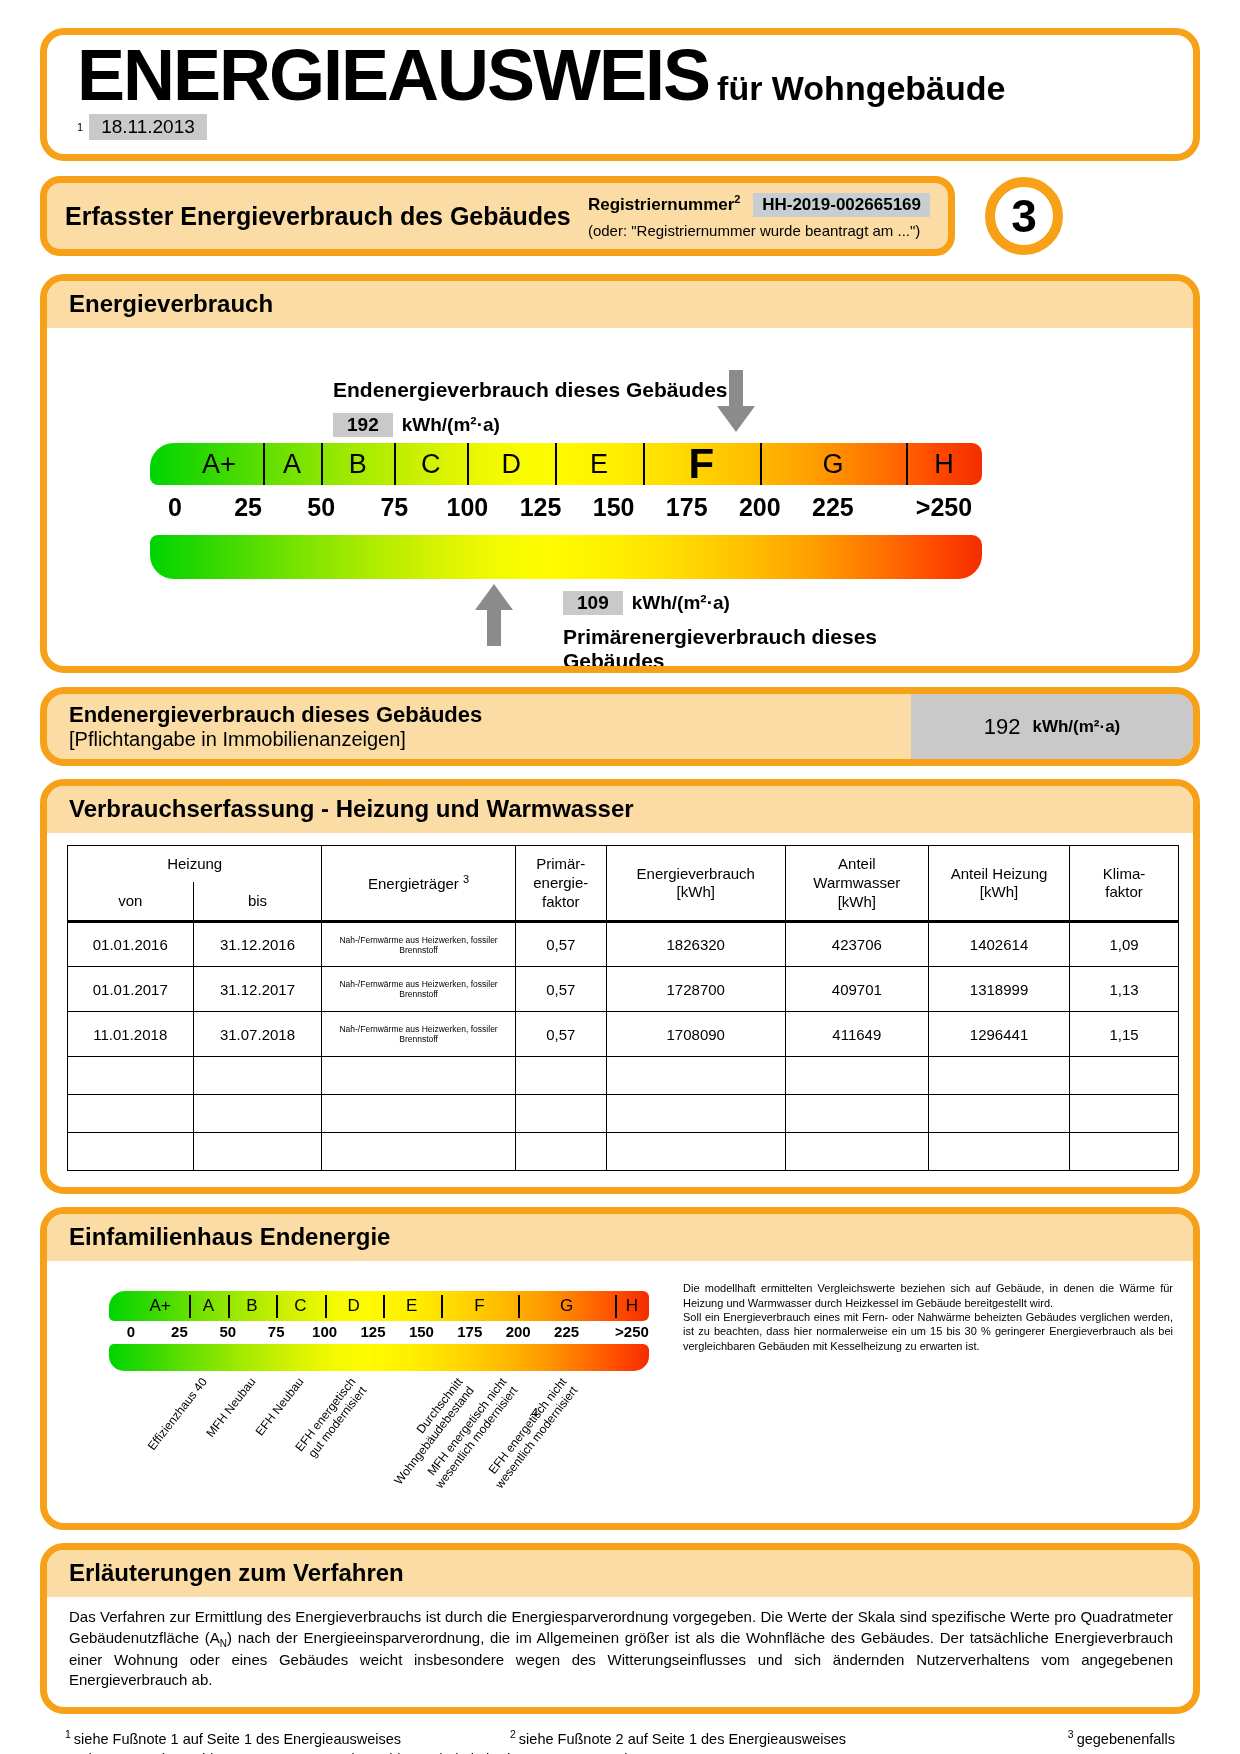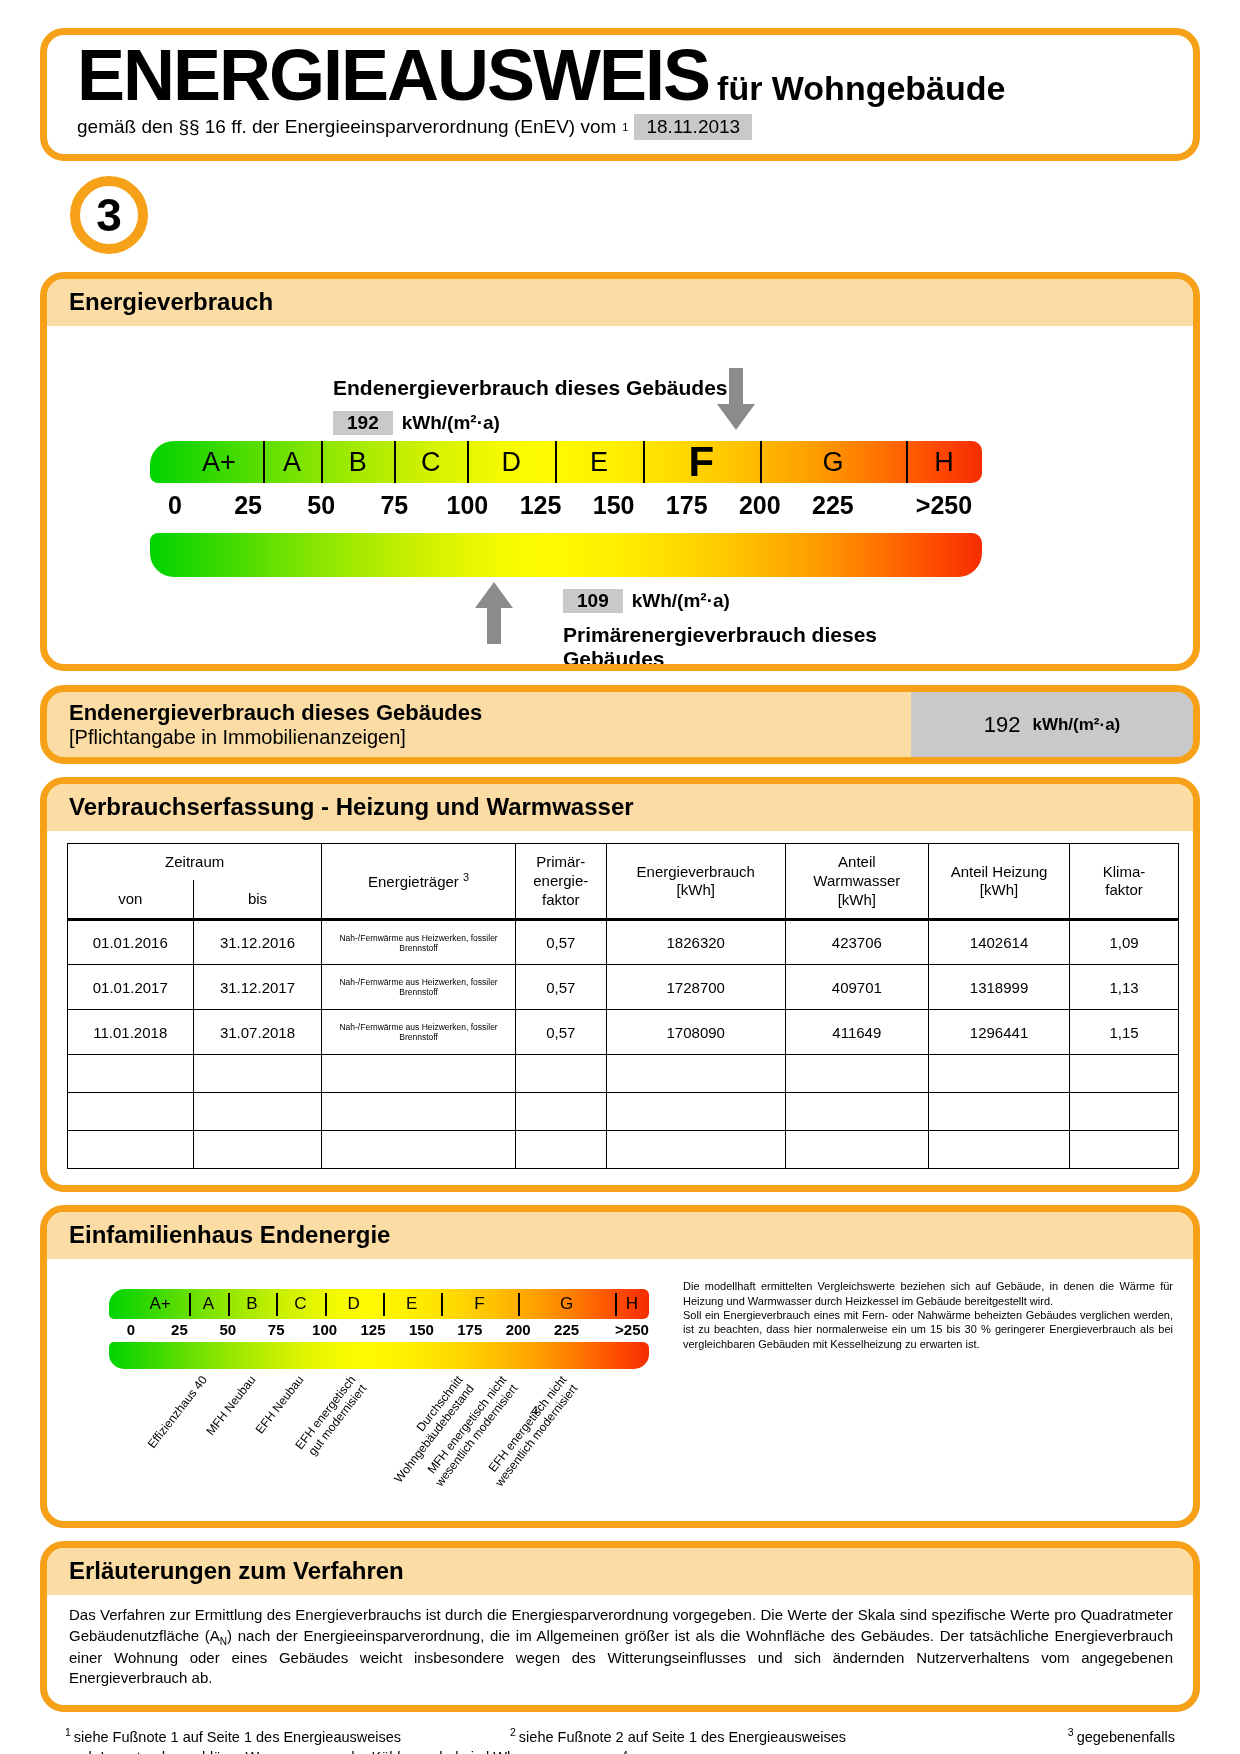--- a/index.html
+++ b/index.html
@@ -100,27 +100,36 @@
 </head>
 <body>
 
 <div class="page">
 
   <section class="obox headbox">
     <div class="title-line">
       <span class="main-title">ENERGIEAUSWEIS</span><span class="title-suffix">für Wohngebäude</span>
     </div>
     <div class="sub-line">
-      <span>gemäß den §§ 16 ff. der Energieeinsparverordnung (EnEV) vom</span>
         <sup>1</sup>
       <span class="graybox">18.11.2013</span>
     </div>
   </section>
 
   <div class="row2">
+    <section class="sect2">
+      <div class="sect2-title">Erfasster Energieverbrauch des Gebäudes</div>
+      <div class="sect2-reg">
+        <div class="reg-line">
+          <span>Registriernummer</span><sup>2</sup>
+          <span class="regnum">HH-2019-002665169</span>
+        </div>
+        <div class="regnote">(oder: "Registriernummer wurde beantragt am ...")</div>
+      </div>
+    </section>
     <div class="pagecircle">
       <span>3</span>
     </div>
   </div>
 
   <section class="obox">
     <div class="strip">Energieverbrauch</div>
     <div class="ev-content">
       <div class="scalewrap" id="big-scale">
         <div class="end-label">Endenergieverbrauch dieses Gebäudes</div>
@@ -196,21 +205,21 @@
             <col style="width: 11.6%;">
             <col style="width: 17.4%;">
             <col style="width: 8.2%;">
             <col style="width: 16.1%;">
             <col style="width: 12.9%;">
             <col style="width: 12.7%;">
             <col style="width: 9.8%;">
           </colgroup>
           <thead>
             <tr>
-              <th class="th-zeit" colspan="2">Zeitraum</th>
+              <th class="th-zeit" colspan="2">Heizung</th>
               <th class="th-span" rowspan="2">Energieträger <sup>3</sup></th>
               <th class="th-span" rowspan="2">Primär-<br>energie-<br>faktor</th>
               <th class="th-span" rowspan="2">Energieverbrauch<br>[kWh]</th>
               <th class="th-span" rowspan="2">Anteil<br>Warmwasser<br>[kWh]</th>
               <th class="th-span" rowspan="2">Anteil Heizung<br>[kWh]</th>
               <th class="th-span" rowspan="2">Klima-<br>faktor</th>
             </tr>
             <tr>
               <th class="th-sub">von</th>
               <th class="th-sub">bis</th>

